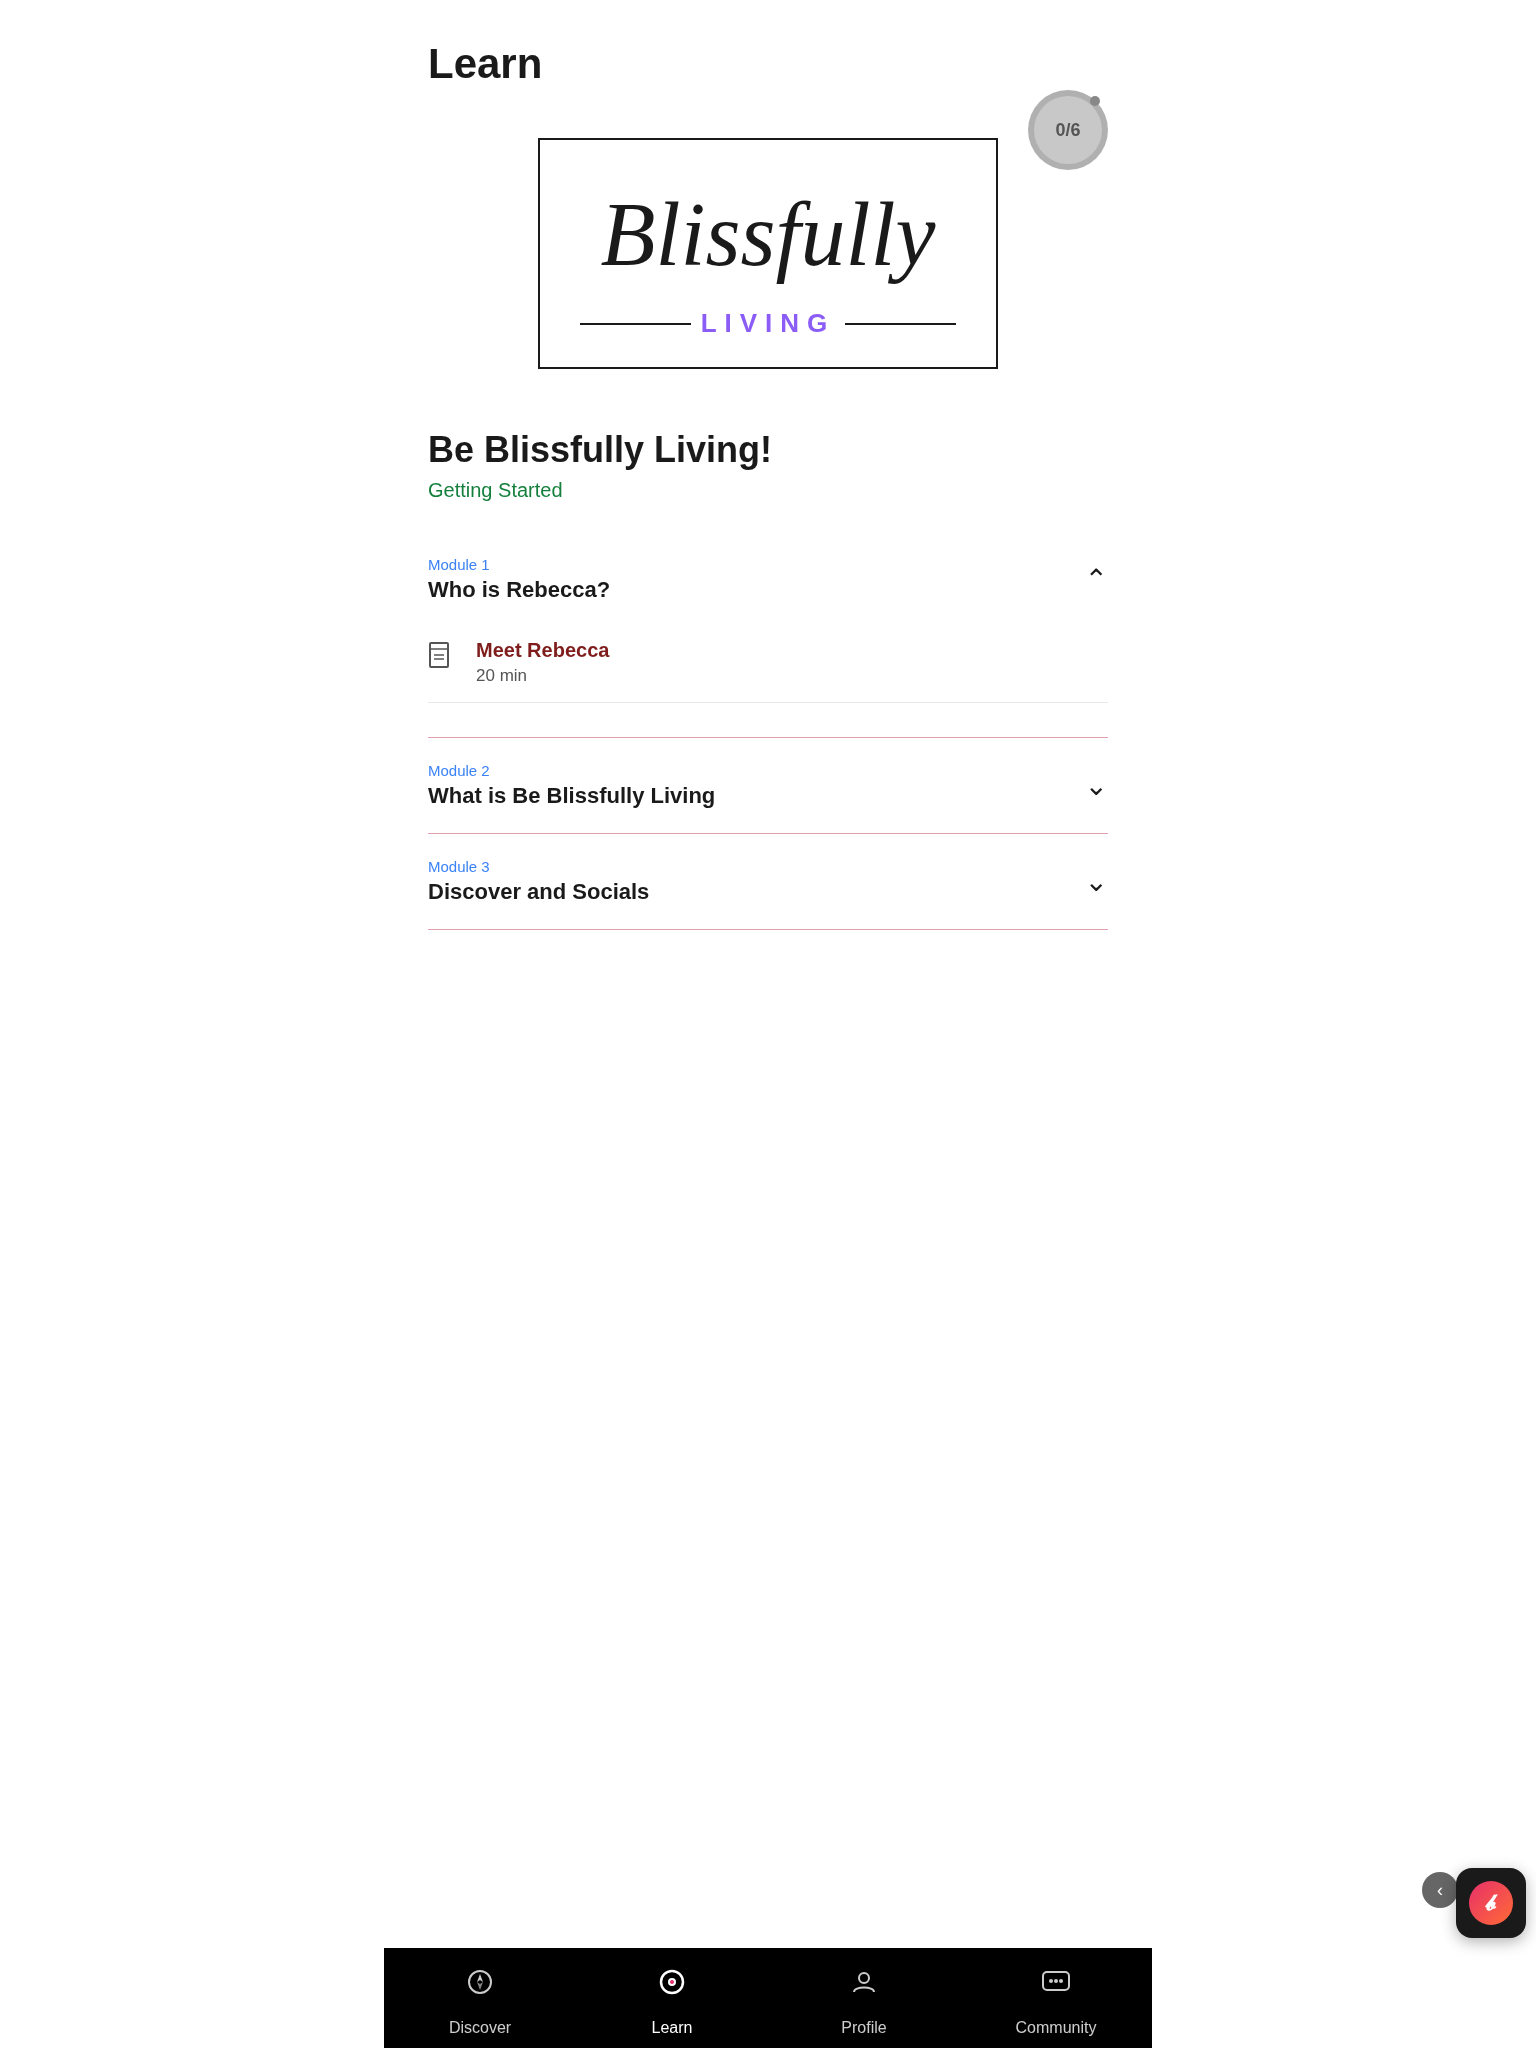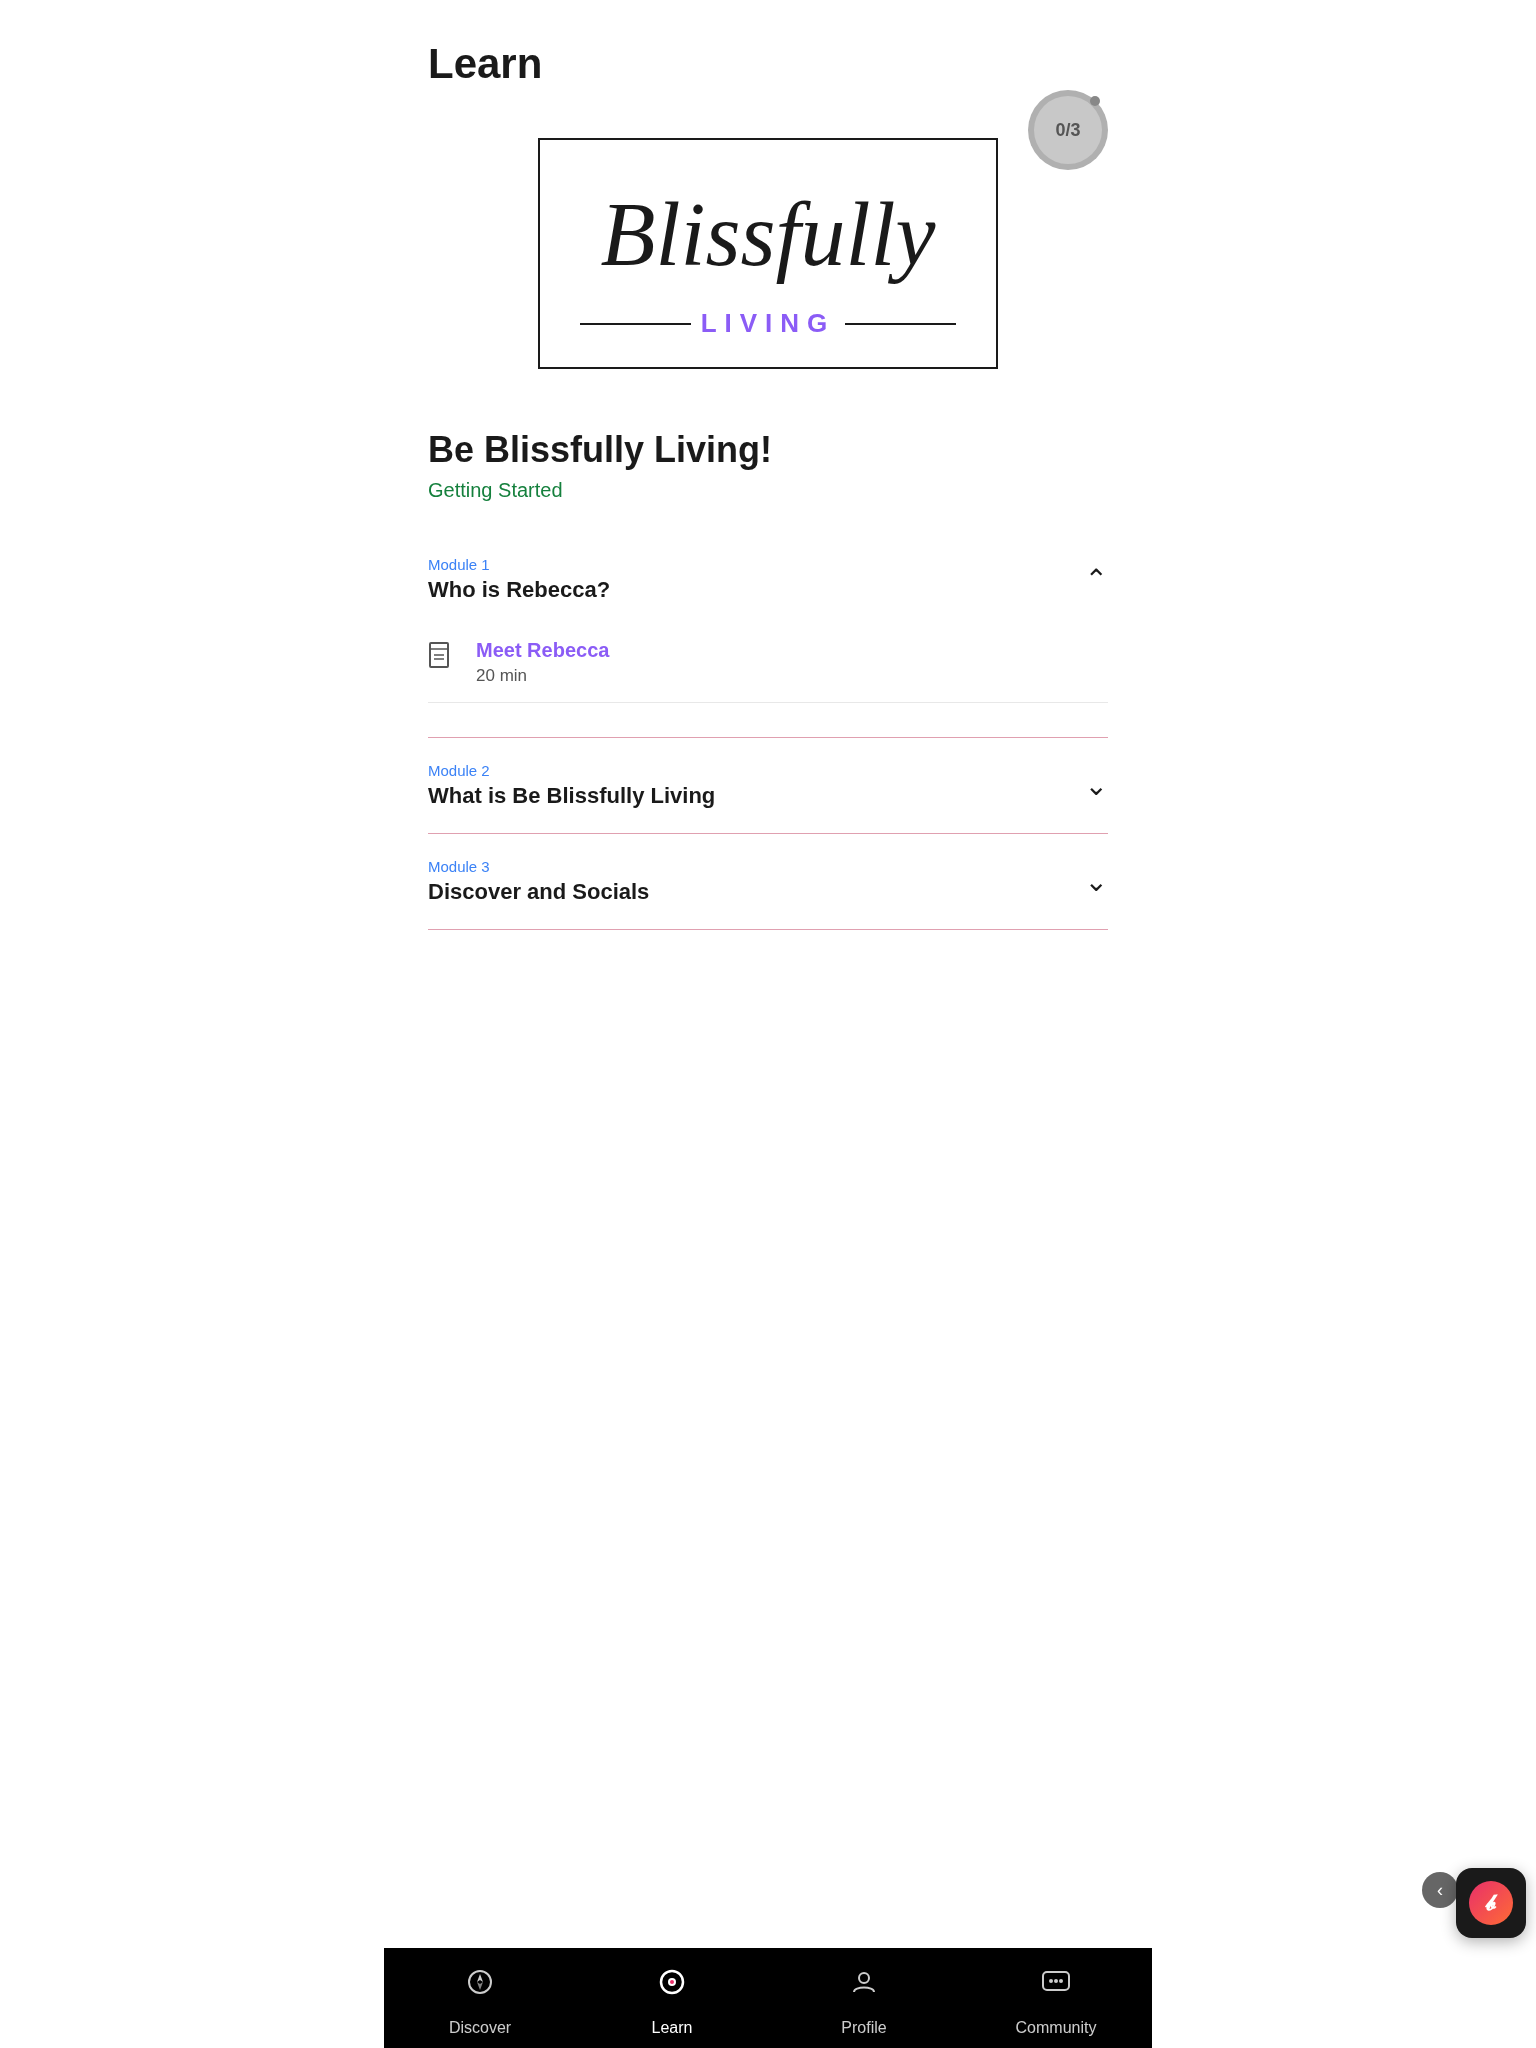--- a/index.html
+++ b/index.html
@@ -177,21 +177,21 @@
       flex-shrink: 0;
     }
 
     .lesson-info {
       flex: 1;
     }
 
     .lesson-title {
       font-size: 20px;
       font-weight: 700;
-      color: #8b5cf6;
+      color: #7f1d1d;
     }
 
     .lesson-duration {
       font-size: 17px;
       color: #555;
       margin-top: 4px;
     }
 
     .lesson-subtitle {
       font-size: 17px;
@@ -308,21 +308,21 @@
 
 <div class="content-wrapper">
 
   <div class="page-header">
     <h1 class="page-title">Learn</h1>
   </div>
 
   <div class="progress-circle-container">
     <div class="progress-circle">
       <div class="progress-circle-inner">
-        <span class="progress-text">0/3</span>
+        <span class="progress-text">0/6</span>
       </div>
       <div class="progress-dot"></div>
     </div>
   </div>
 
   <div class="logo-container">
     <div class="logo-box">
       <svg width="400" height="140" viewBox="0 0 400 140">
         <text x="200" y="105" text-anchor="middle" font-family="Palatino Linotype, Book Antiqua, Palatino, Georgia, serif" font-style="italic" font-size="90" font-weight="400" fill="#1a1a1a">Blissfully</text>
       </svg>

